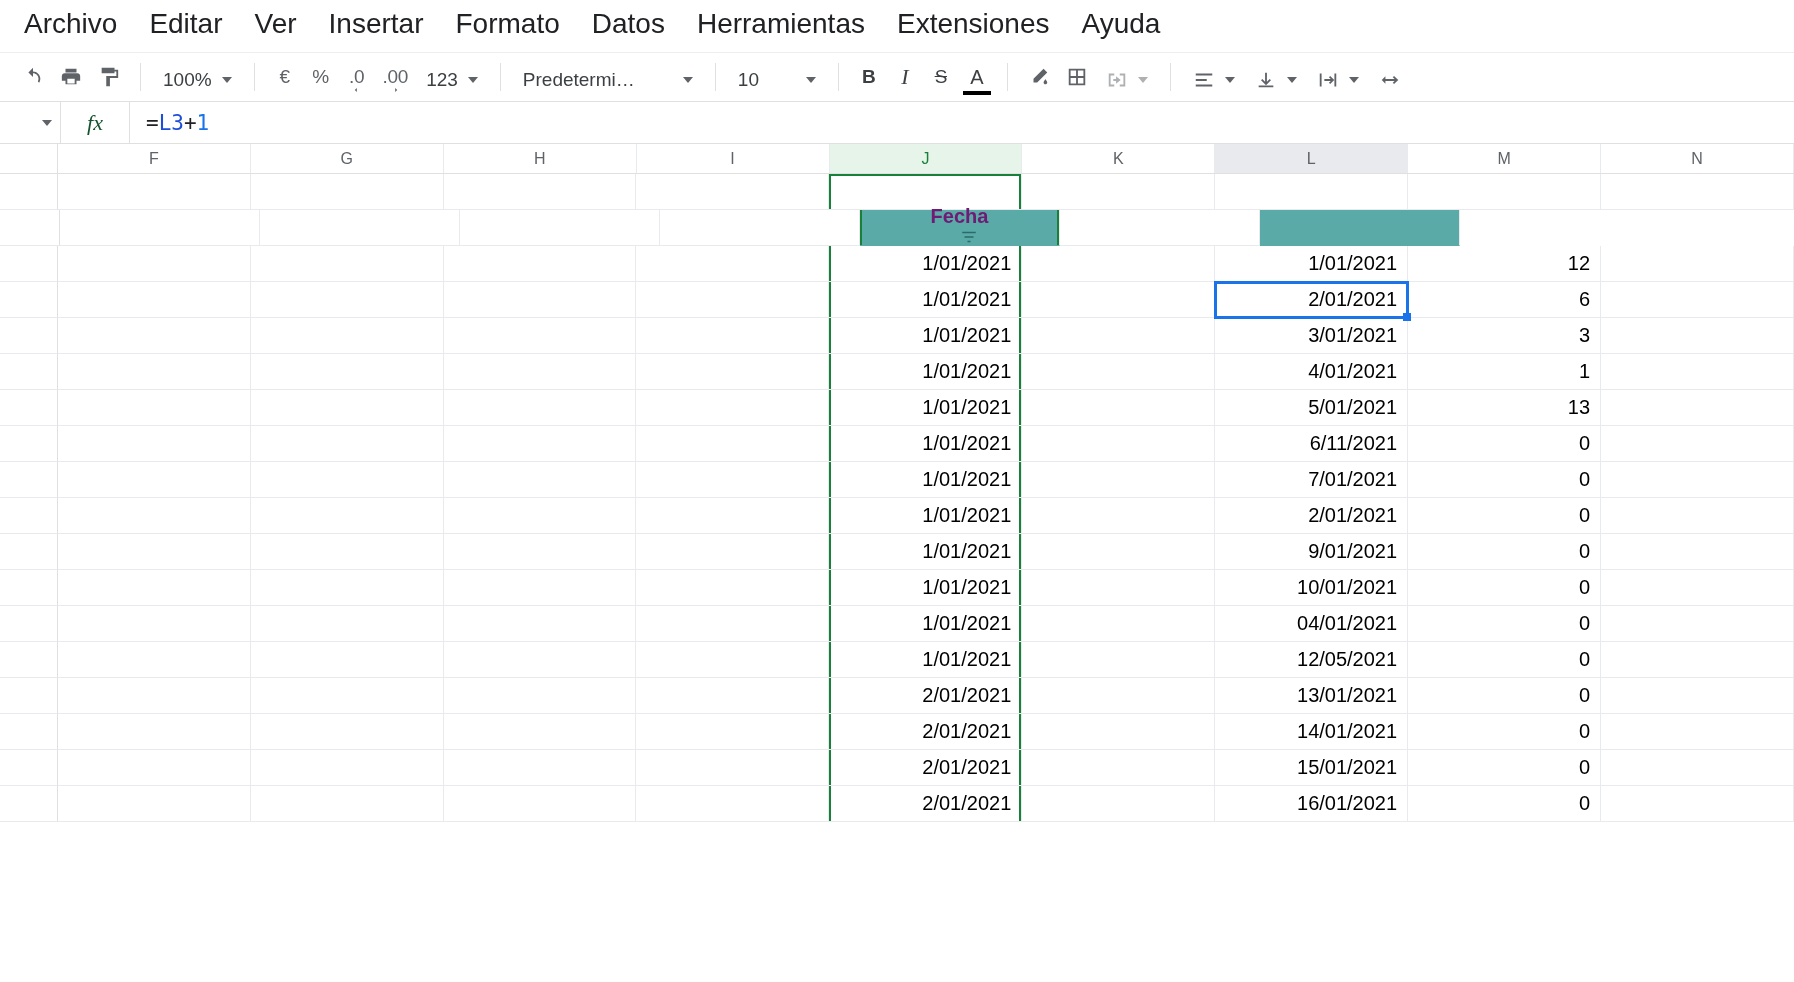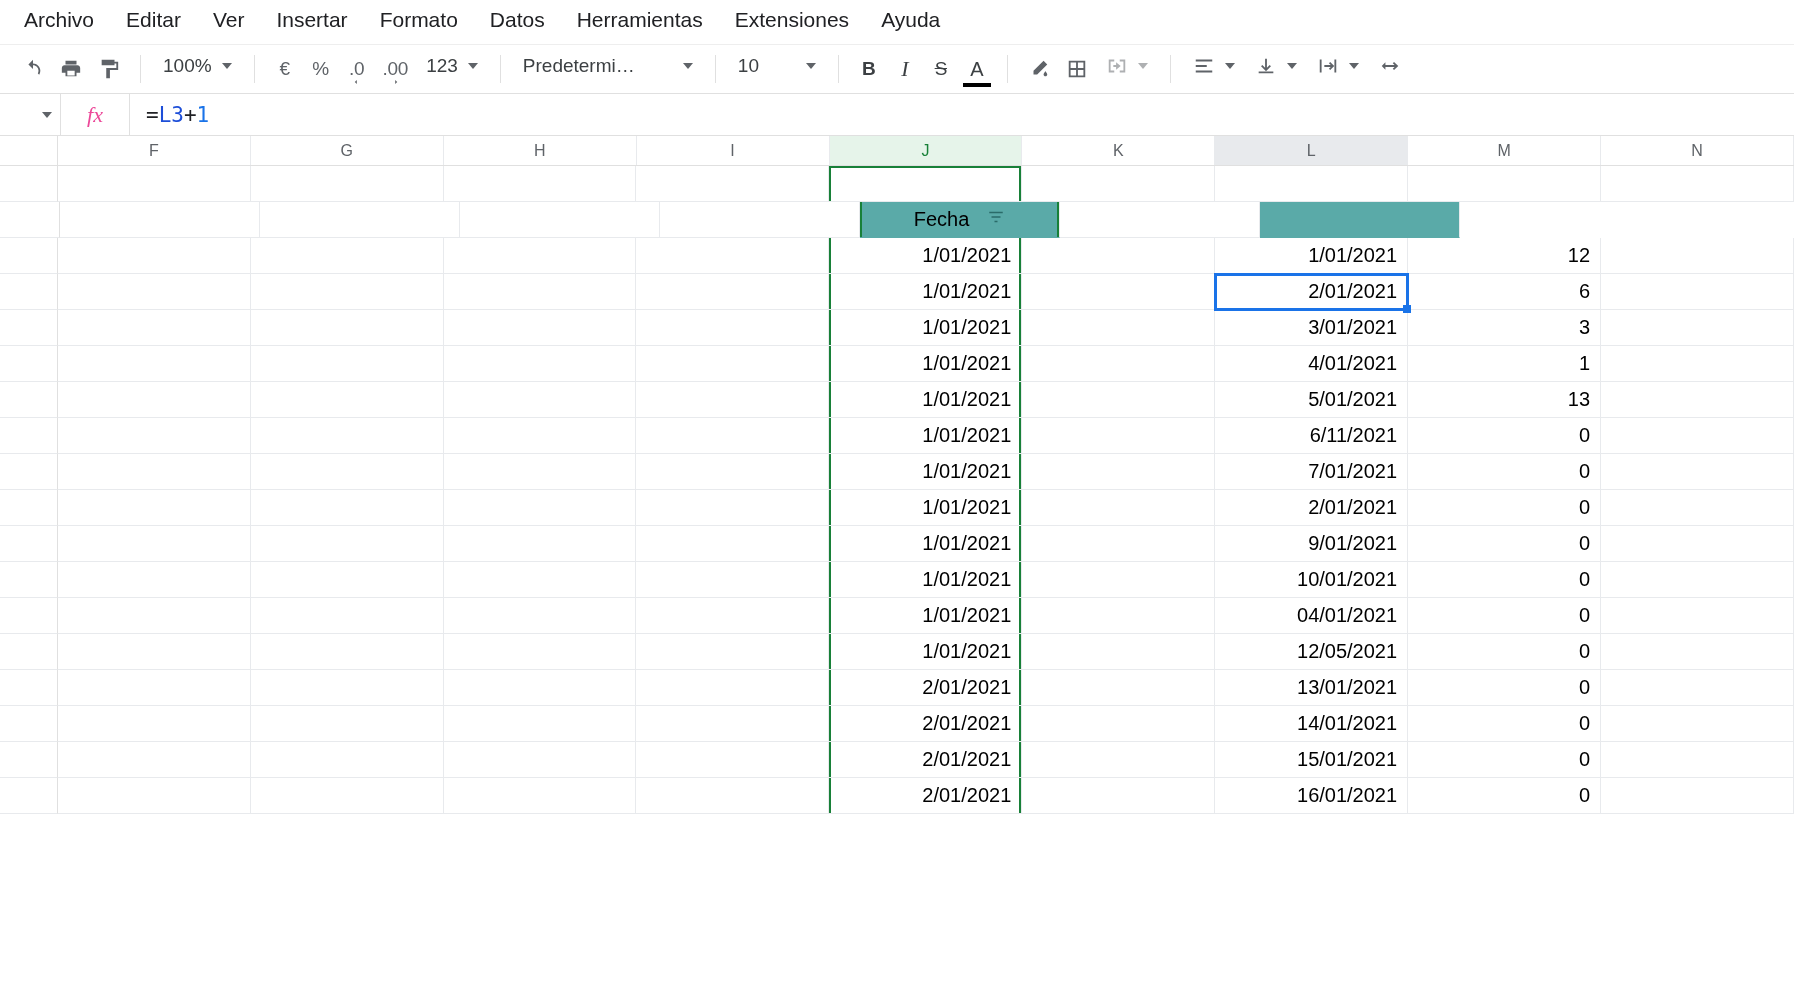--- a/index.html
+++ b/index.html
@@ -12,36 +12,36 @@
     width: 1794px;
     overflow: hidden;
   }
 
   
   .menubar {
     display: flex;
     align-items: center;
     gap: 20px;
     padding: 4px 18px 8px;
-    font-size: 21px;
+    font-size: 28px;
     color: #202124;
     border-bottom: 1px solid #eee;
   }
   .menubar .menu-item { cursor: pointer; padding: 4px 6px; border-radius:4px; }
   .menubar .last-edit {
     color:#9aa0a6;
     text-decoration: underline;
     cursor:pointer;
     margin-left: 10px;
   }
 
   
   .toolbar {
     display:flex;
-    align-items:flex-start;
+    align-items:flex-end;
     gap: 8px;
     padding: 10px 18px;
     border-bottom:1px solid #e0e0e0;
     font-size:18px;
     color:#5f6368;
   }
   .tb-sep { width:1px; height:28px; background:#e0e0e0; margin:0 8px; }
   .tb-btn {
     display:inline-flex; align-items:center; justify-content:center;
     min-width:28px; height:28px; padding:0 4px; cursor:pointer; border-radius:4px;
@@ -65,21 +65,21 @@
   .formula-row {
     display:flex; align-items:center;
     border-bottom:1px solid #e0e0e0;
     height:42px;
   }
   .namebox {
     width:60px; display:flex; justify-content:flex-end; align-items:center;
     padding-right:8px; cursor:pointer;
   }
   .fx-lbl {
-    width:70px; text-align:center; font-style:italic; color:#ec4899;
+    width:70px; text-align:center; font-style:italic; color:#14532d;
     font-family:"Times New Roman", serif; font-size:22px;
     border-left:1px solid #e0e0e0; border-right:1px solid #e0e0e0;
     height:100%; display:flex; align-items:center; justify-content:center;
   }
   .formula-input {
     flex:1; padding:0 16px; font-family: Consolas, Menlo, monospace;
     font-size:21px; color:#202124; height:100%; display:flex; align-items:center;
     outline:none;
   }
   .tok-eq{color:#202124;} .tok-ref{color:#1d4ed8;} .tok-num{color:#1a73e8;}
@@ -100,22 +100,23 @@
   .row {
     display:flex; height:36px;
   }
   .row .rh { width:60px; border-right:1px solid #e0e0e0; border-bottom:1px solid #e8eaed;}
   .cell {
     width:200px; border-right:1px solid #e8eaed; border-bottom:1px solid #e8eaed;
     display:flex; align-items:center; padding:0 10px; font-size:20px; color:#000;
     position:relative; justify-content:flex-end;
   }
   .cell.header-band {
-    background:#5aaaa8; color:#000000; font-weight:400; justify-content:center;
+    background:#5aaaa8; color:#701a75; font-weight:700; justify-content:center;
     border-bottom:1px solid #5aaaa8;
+    flex-direction:column;
   }
   .cell .filter-icon{
     margin-left:auto;
   }
   .col-J-outline {
     box-shadow: inset 2px 0 0 #188038, inset -2px 0 0 #188038;
   }
   .col-J-outline-top { box-shadow: inset 2px 0 0 #188038, inset -2px 0 0 #188038, inset 0 2px 0 #188038; }
   .selected-cell {
     outline: 3px solid #1a73e8;

